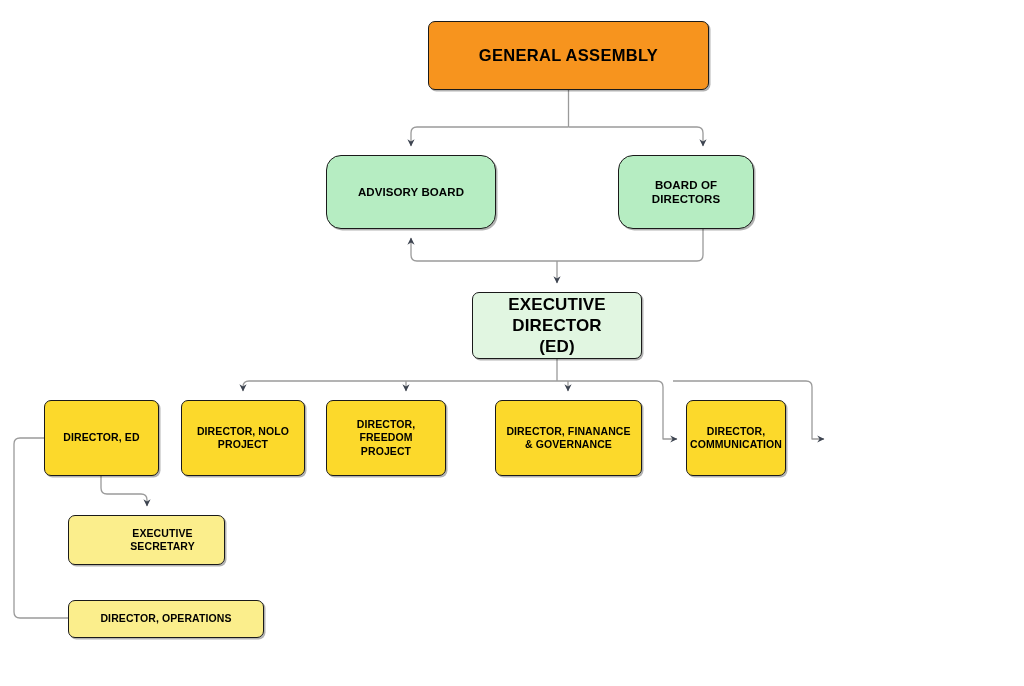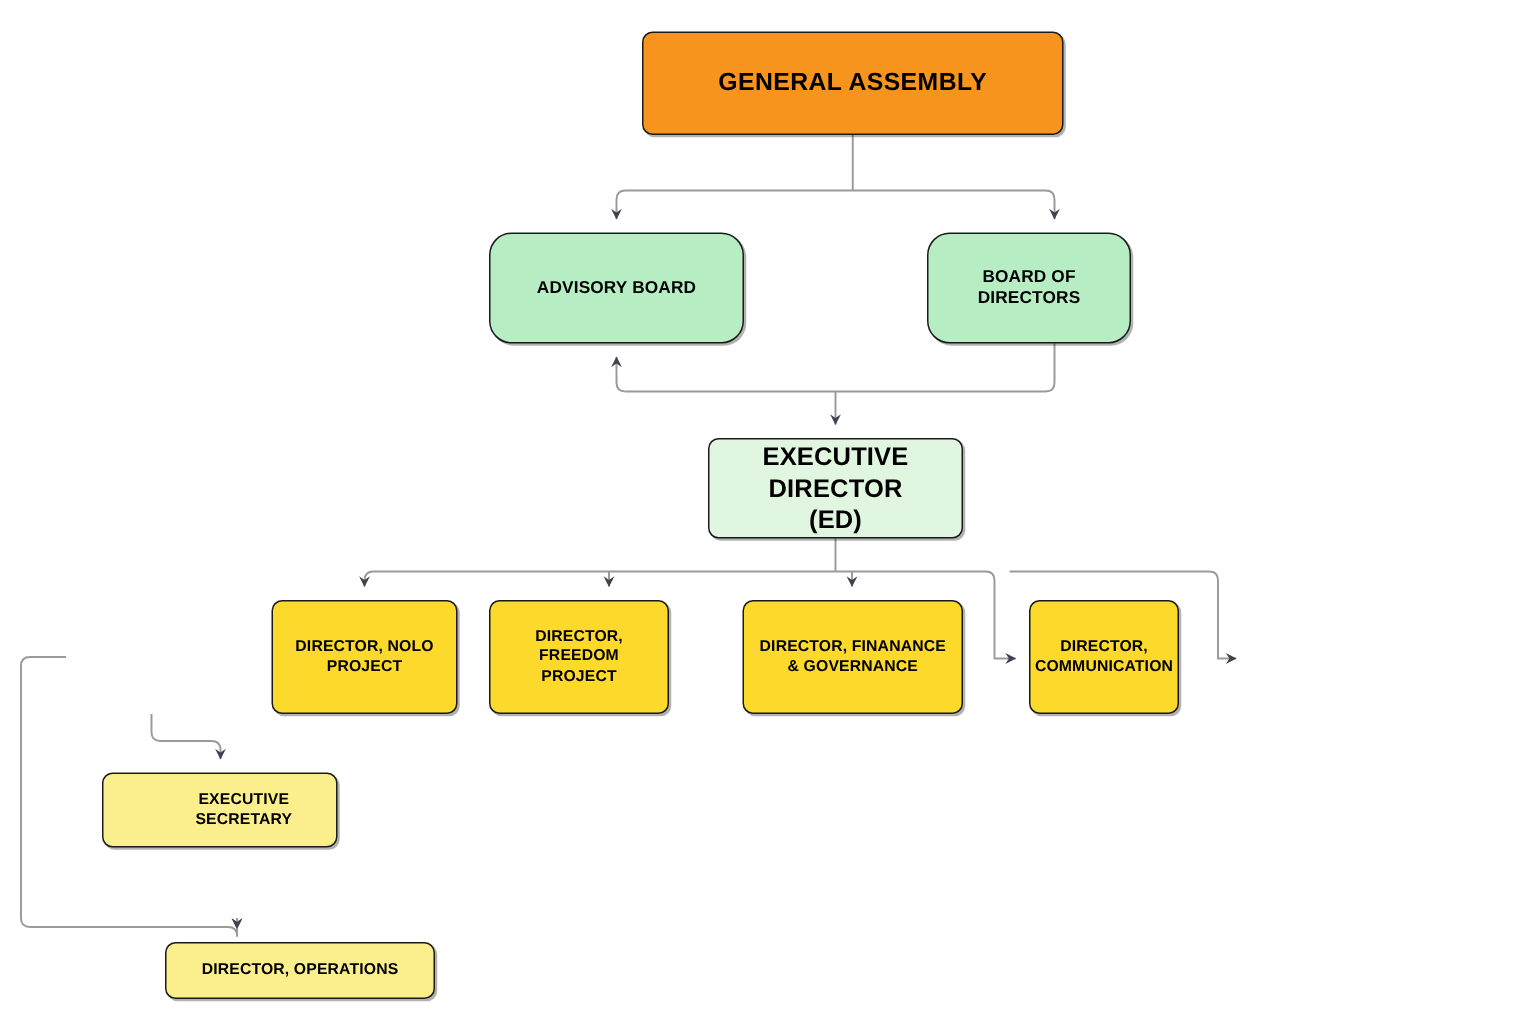--- a/index.html
+++ b/index.html
@@ -130,20 +130,23 @@
 
   <div class="node node-board" style="left:618px; top:155px; width:136px; height:74px;">
     <span class="node-label">BOARD OF DIRECTORS</span>
   </div>
 
   <div class="node node-exec" style="left:472px; top:292px; width:170px; height:67px;">
     <span class="node-label">EXECUTIVE DIRECTOR
 (ED)</span>
   </div>
 
+  <div class="node node-director" style="left:44px; top:400px; width:115px; height:76px;">
+    <span class="node-label">DIRECTOR, ED</span>
+  </div>
 
   <div class="node node-director" style="left:181px; top:400px; width:124px; height:76px;">
     <span class="node-label">DIRECTOR, NOLO
 PROJECT</span>
   </div>
 
   <div class="node node-director" style="left:326px; top:400px; width:120px; height:76px;">
     <span class="node-label">DIRECTOR, FREEDOM
 PROJECT</span>
   </div>
@@ -156,17 +159,17 @@
   <div class="node node-director" style="left:686px; top:400px; width:100px; height:76px;">
     <span class="node-label">DIRECTOR,
 COMMUNICATION</span>
   </div>
 
 
   <div class="node node-staff" style="left:68px; top:515px; width:157px; height:50px;padding-left:32px;">
     <span class="node-label">EXECUTIVE SECRETARY</span>
   </div>
 
-  <div class="node node-staff" style="left:68px; top:628px; width:180px; height:38px;margin-left:42px;">
+  <div class="node node-staff" style="left:68px; top:600px; width:196px; height:38px;">
     <span class="node-label">DIRECTOR, OPERATIONS</span>
   </div>
 
 </div>
 
 </body></html>

